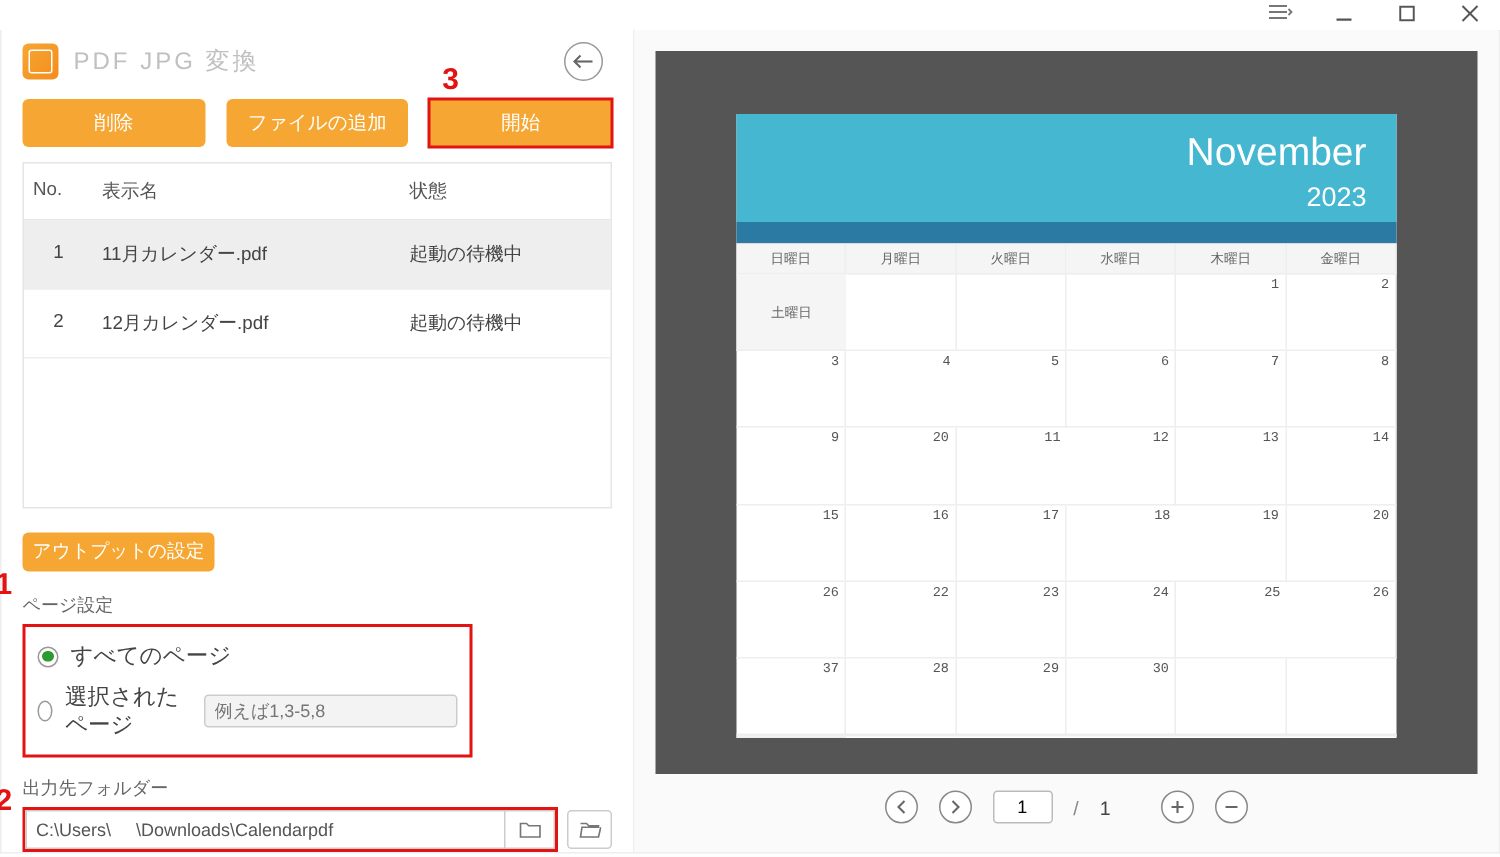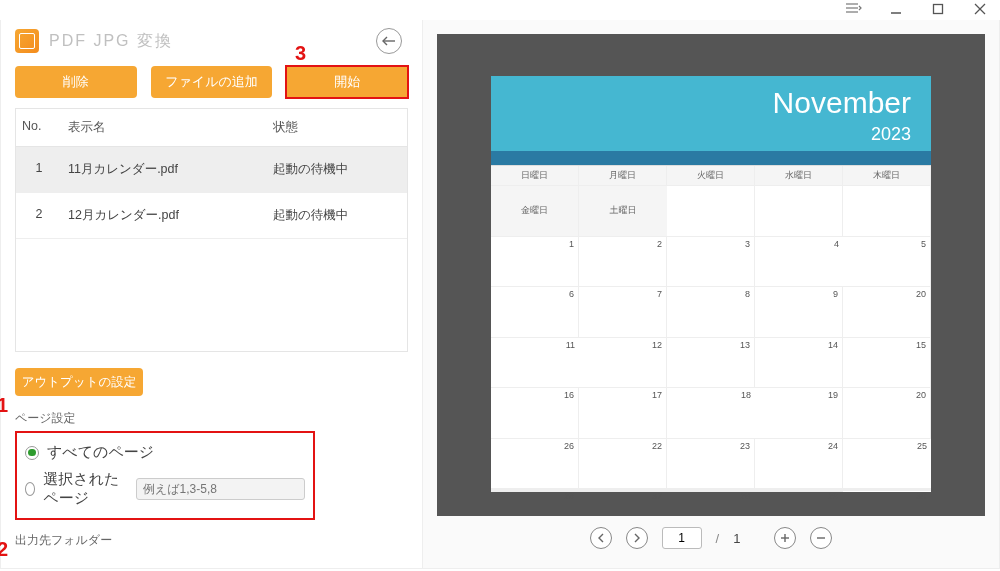--- a/index.html
+++ b/index.html
@@ -55,24 +55,24 @@
   .folder-input { flex:1; height:26px; border:1px solid #ccc; border-right:none; padding:0 6px; font-size:12px; color:#555; }
   .folder-btn { width:34px; height:26px; border:1px solid #ccc; background:#fff; display:flex; align-items:center; justify-content:center; cursor:pointer; }
   .folder-btn2 { width:30px; height:26px; border:1px solid #ccc; background:#fff; display:flex; align-items:center; justify-content:center; cursor:pointer; border-radius:3px;}
 
 
   
   .right { flex:1; display:flex; flex-direction:column; background:#fafafa; padding: 14px 14px 8px 14px; }
   .preview { flex:1; background:#555; padding: 42px 54px 24px 54px; display:flex; flex-direction:column; }
   .page { background:#fff; flex:1; display:flex; flex-direction:column; }
   .cal-header { background:#45b7d1; color:#fff; text-align:right; padding: 10px 20px 6px 20px; }
-  .cal-month { font-size: 30px; font-weight: 300; }
+  .cal-month { font-size: 26px; font-weight: 300; }
   .cal-year { font-size: 18px; font-weight: 300; margin-top: 4px; }
   .cal-band { height: 14px; background:#2a7aa3; }
-  .cal-grid { flex:1; display:grid; grid-template-columns: repeat(5,1fr); grid-template-rows: 20px repeat(6,1fr); border-top:1px solid #ddd; }
+  .cal-grid { flex:1; display:grid; grid-template-columns: repeat(6,1fr); grid-template-rows: 20px repeat(6,1fr); border-top:1px solid #ddd;font-family:Liberation Mono, monospace; }
   .cal-dow { font-size:9px; color:#666; text-align:center; border-right:1px solid #eee; border-bottom:1px solid #eee; display:flex; align-items:center; justify-content:center; background:#f5f5f5;}
   .cal-cell { border-right:1px solid #eee; border-bottom:1px solid #eee; position:relative; font-size:9px; color:#555; }
   .cal-cell span{ position:absolute; top:2px; right:4px; }
   .cal-dow:nth-child(7n), .cal-cell:nth-child(7n){ border-right:none; }
 
   .pager { height:44px; display:flex; align-items:center; justify-content:center; gap:14px; }
   .pg-btn { width:22px; height:22px; border:1.5px solid #888; border-radius:50%; display:flex; align-items:center; justify-content:center; color:#666; cursor:pointer; background:#fff;}
   .pg-input { width:40px; height:22px; border:1px solid #bbb; border-radius:3px; text-align:center; font-size:12px; }
   .pg-slash { color:#888; }
 </style>
@@ -163,20 +163,35 @@
           <span class="radio-outer"></span>
           <label>選択されたページ</label>
           <input class="range-input" placeholder="例えば1,3-5,8" style="">
         </div>
       </div>
     </div>
 
     <div class="out-folder">
       <span class="annot" style="top:12px; left:-18px;">2</span>
       <div class="ps-label">出力先フォルダー</div>
+      <div class="folder-row">
+        <div class="folder-box">
+          <input class="folder-input" value="C:\Users\     \Downloads\Calendarpdf" style="">
+          <div class="folder-btn">
+            <svg width="15" height="12" viewBox="0 0 15 12">
+                <path d="M1 2 h4 l1.5 1.5 H14 V11 H1 Z" fill="none" stroke="#777" stroke-width="1.1"></path>
+              </svg>
+          </div>
+        </div>
+        <div class="folder-btn2">
+          <svg width="15" height="12" viewBox="0 0 15 12">
+              <path d="M1 2 h4 l1.5 1.5 H13 V4.5 H2 L1 11 H13 L14.5 4.5" fill="none" stroke="#777" stroke-width="1.1"></path>
+            </svg>
+        </div>
+      </div>
     </div>
   </div>
 
   <div class="right">
     <div class="preview">
       <div class="page">
         <div class="cal-header">
           <div class="cal-month">November</div>
           <div class="cal-year">2023</div>
         </div>

